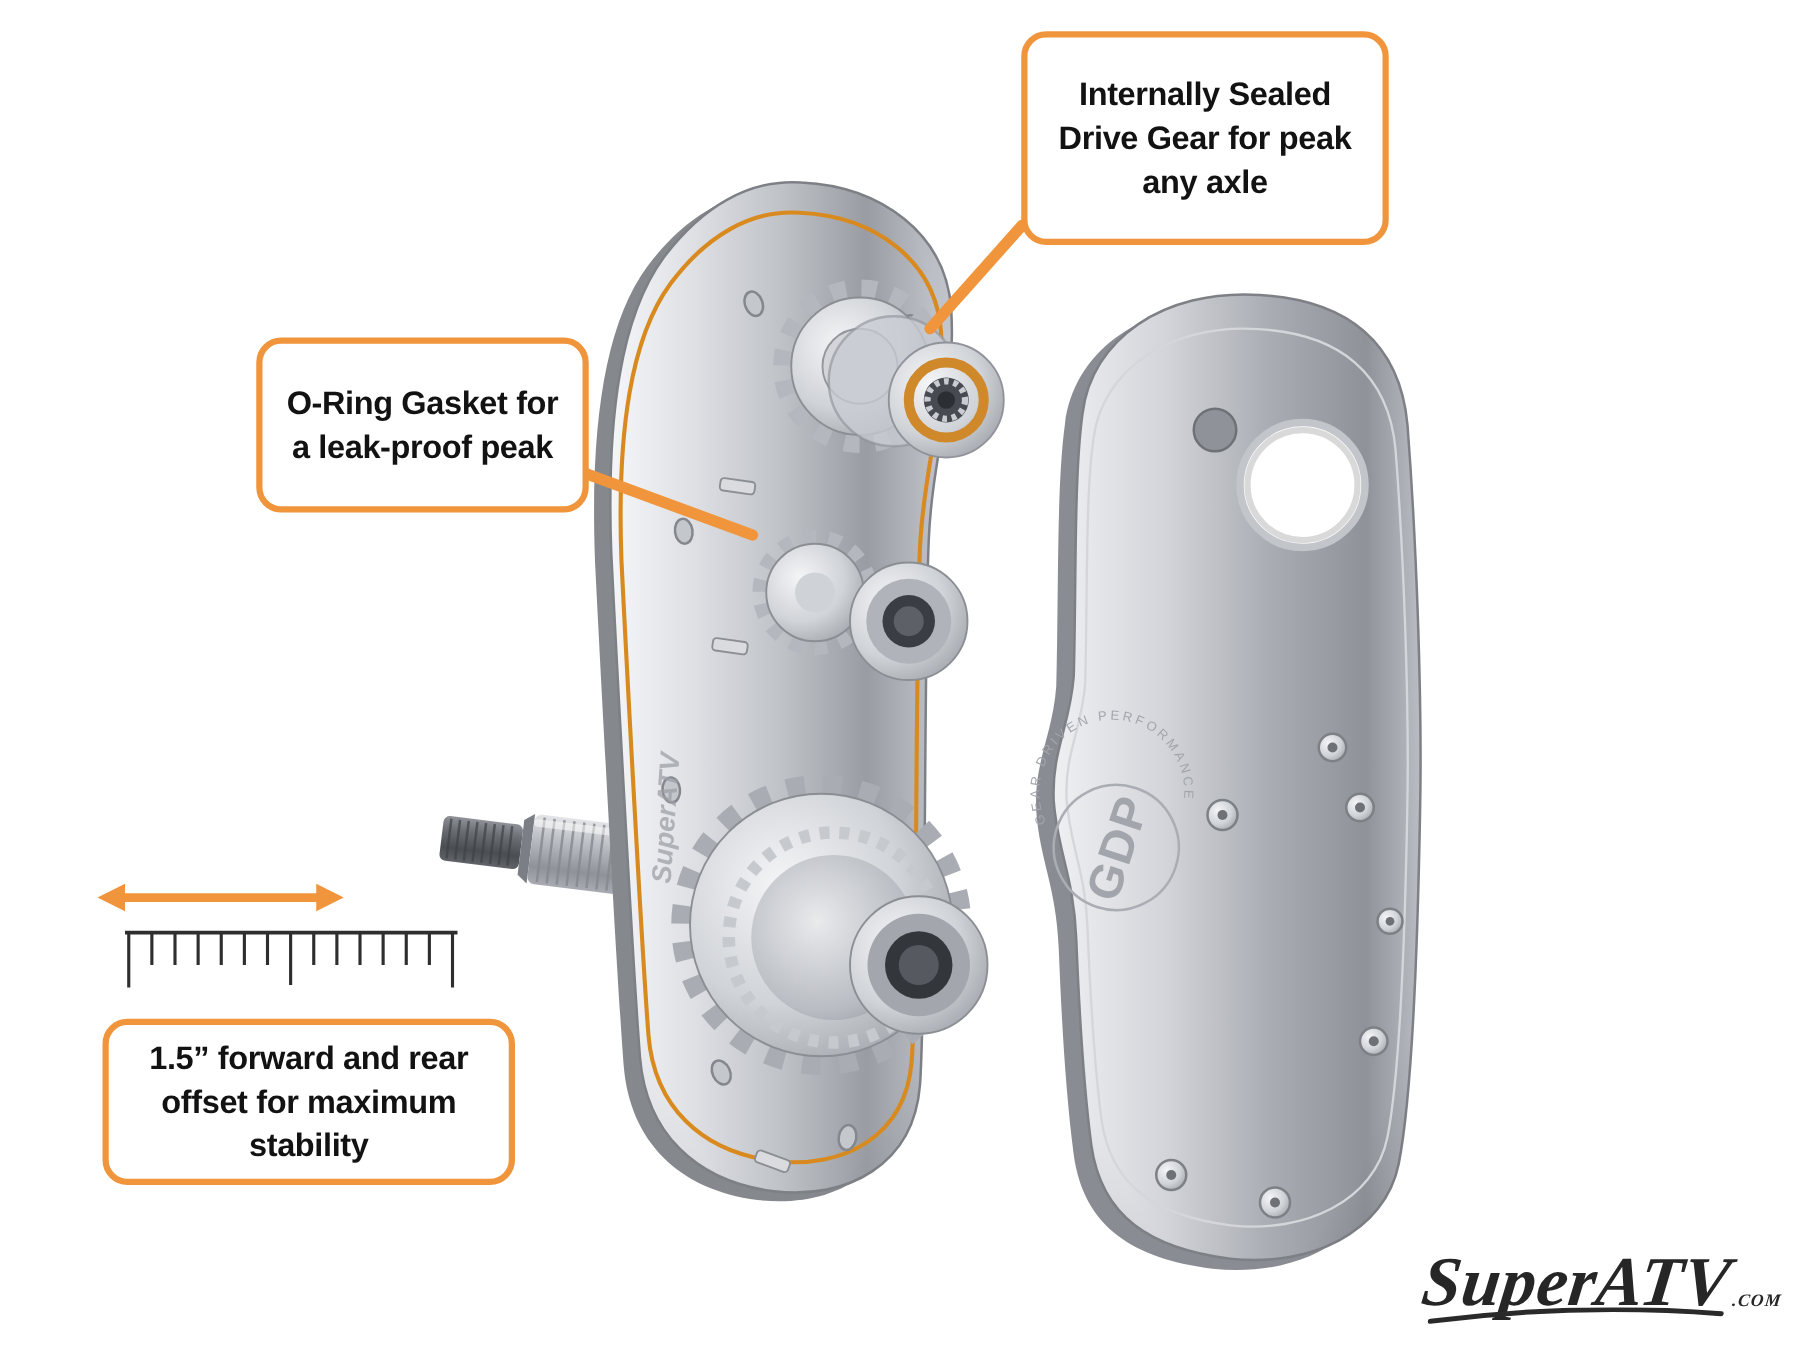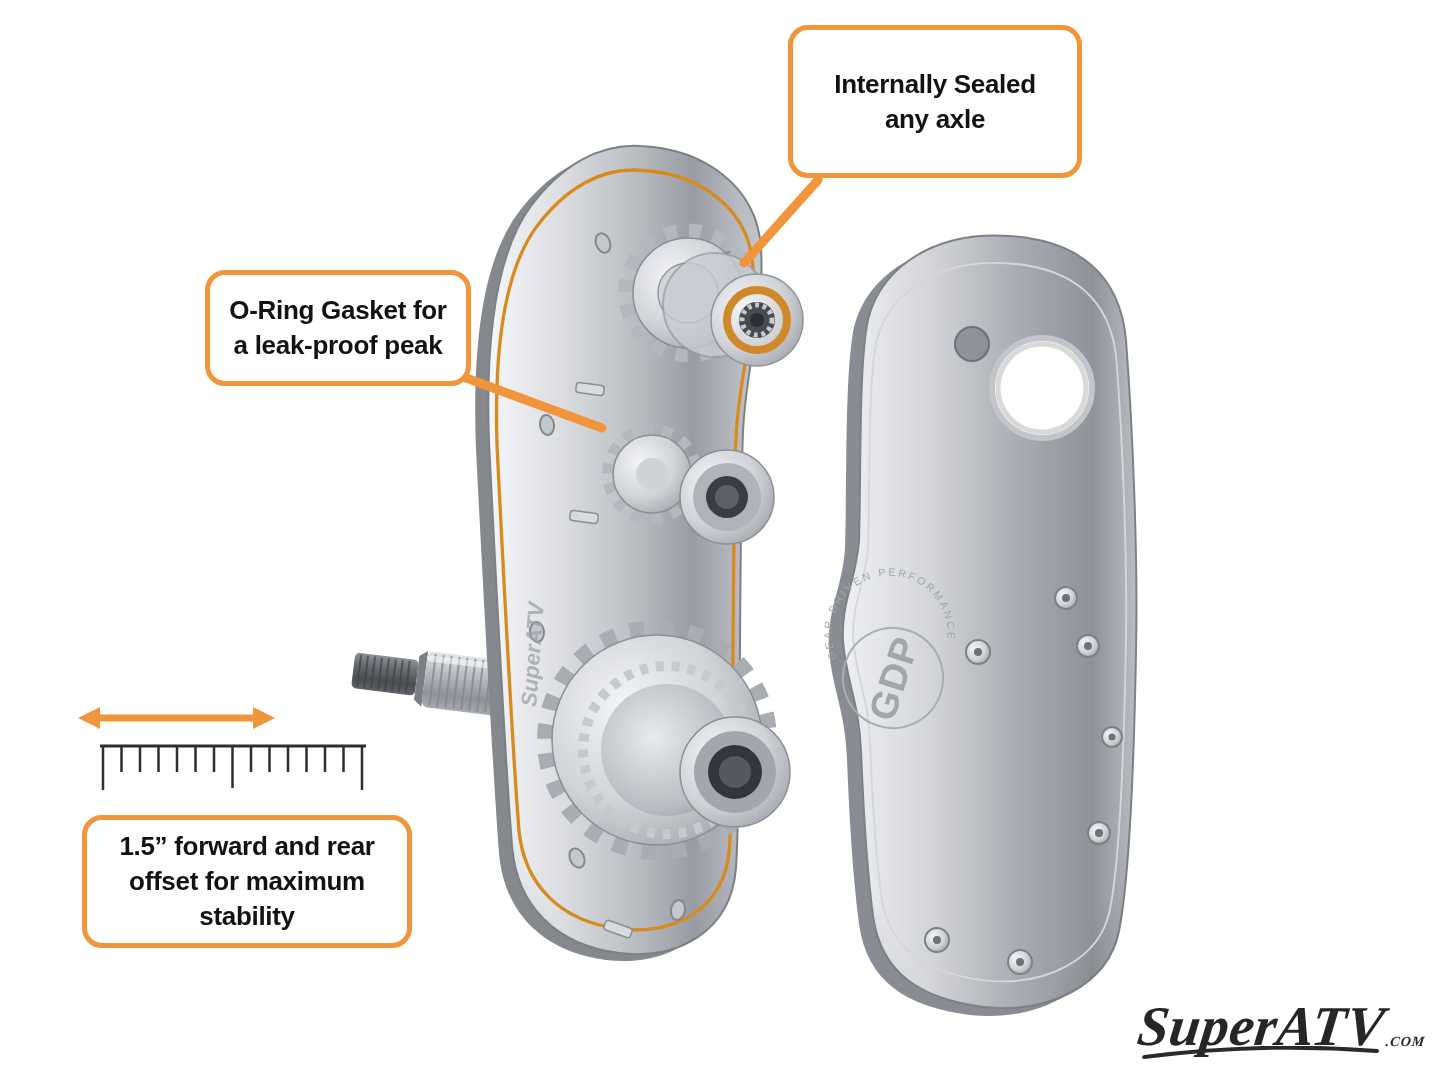--- a/index.html
+++ b/index.html
@@ -6,22 +6,22 @@
   body{font-family:"Liberation Sans",sans-serif;}
   .canvas{position:relative;width:1445px;height:1084px;background:#ffffff;overflow:hidden;}
   svg.scene{position:absolute;left:0;top:0;}
   .callout{
     position:absolute;background:#ffffff;border:5px solid #F0953B;border-radius:20px;
     display:flex;flex-direction:column;justify-content:center;align-items:center;
     font-weight:bold;color:#121212;font-size:26px;line-height:35px;letter-spacing:-0.3px;
     text-align:center;padding:10px 12px;box-sizing:border-box;
   }
   .callout div{white-space:nowrap;}
-  #co-drive{left:788px;top:25px;width:294px;height:153px;}
-  #co-oring{left:205px;top:270px;width:266px;height:116px;align-items:center;}
+  #co-drive{left:817px;top:25px;width:294px;height:171px;}
+  #co-oring{left:205px;top:270px;width:266px;height:140px;align-items:center;}
   #co-offset{left:82px;top:815px;width:330px;height:133px;text-align:center;}
   .logo{
     position:absolute;right:18px;top:998px;color:#262626;
     font-family:"Liberation Serif",serif;font-style:italic;font-weight:bold;
     transform:skewX(-7deg);display:flex;align-items:flex-end;
   }
   .logo .brand{font-size:56px;letter-spacing:0.5px;line-height:1;}
   .logo .tld{font-size:14px;margin-left:3px;margin-bottom:4px;letter-spacing:1px;}
   .logo .swoosh{position:absolute;left:6px;bottom:-6px;}
 </style>
@@ -201,20 +201,21 @@
     </g>
 
     <g stroke="#F0953B" stroke-width="9" stroke-linecap="round">
       <line x1="818" y1="180" x2="744" y2="263"></line>
       <line x1="450" y1="372" x2="602" y2="428"></line>
     </g>
   </svg>
 
   <div class="callout" id="co-drive">
     <div>Internally Sealed</div>
+    <div>Drive Gear for peak</div>
     <div>any axle</div>
   </div>
 
   <div class="callout" id="co-oring">
     <div>O-Ring Gasket for</div>
     <div>a leak-proof peak</div>
   </div>
 
   <div class="callout" id="co-offset">
     <div>1.5” forward and rear</div>

